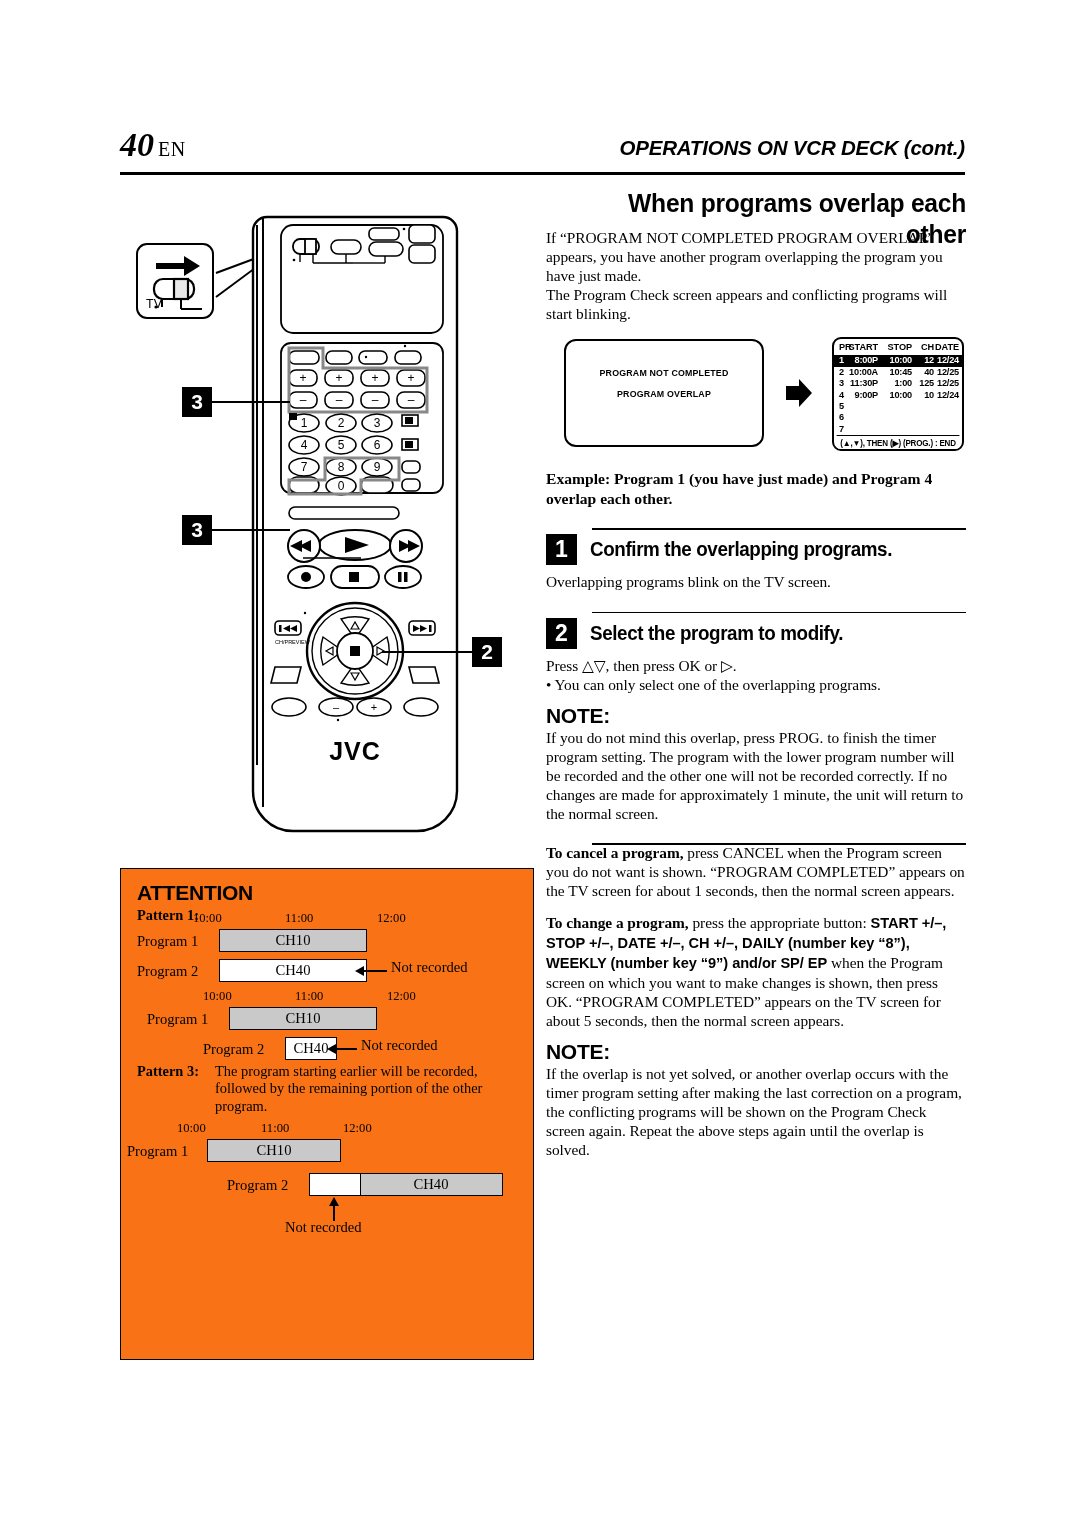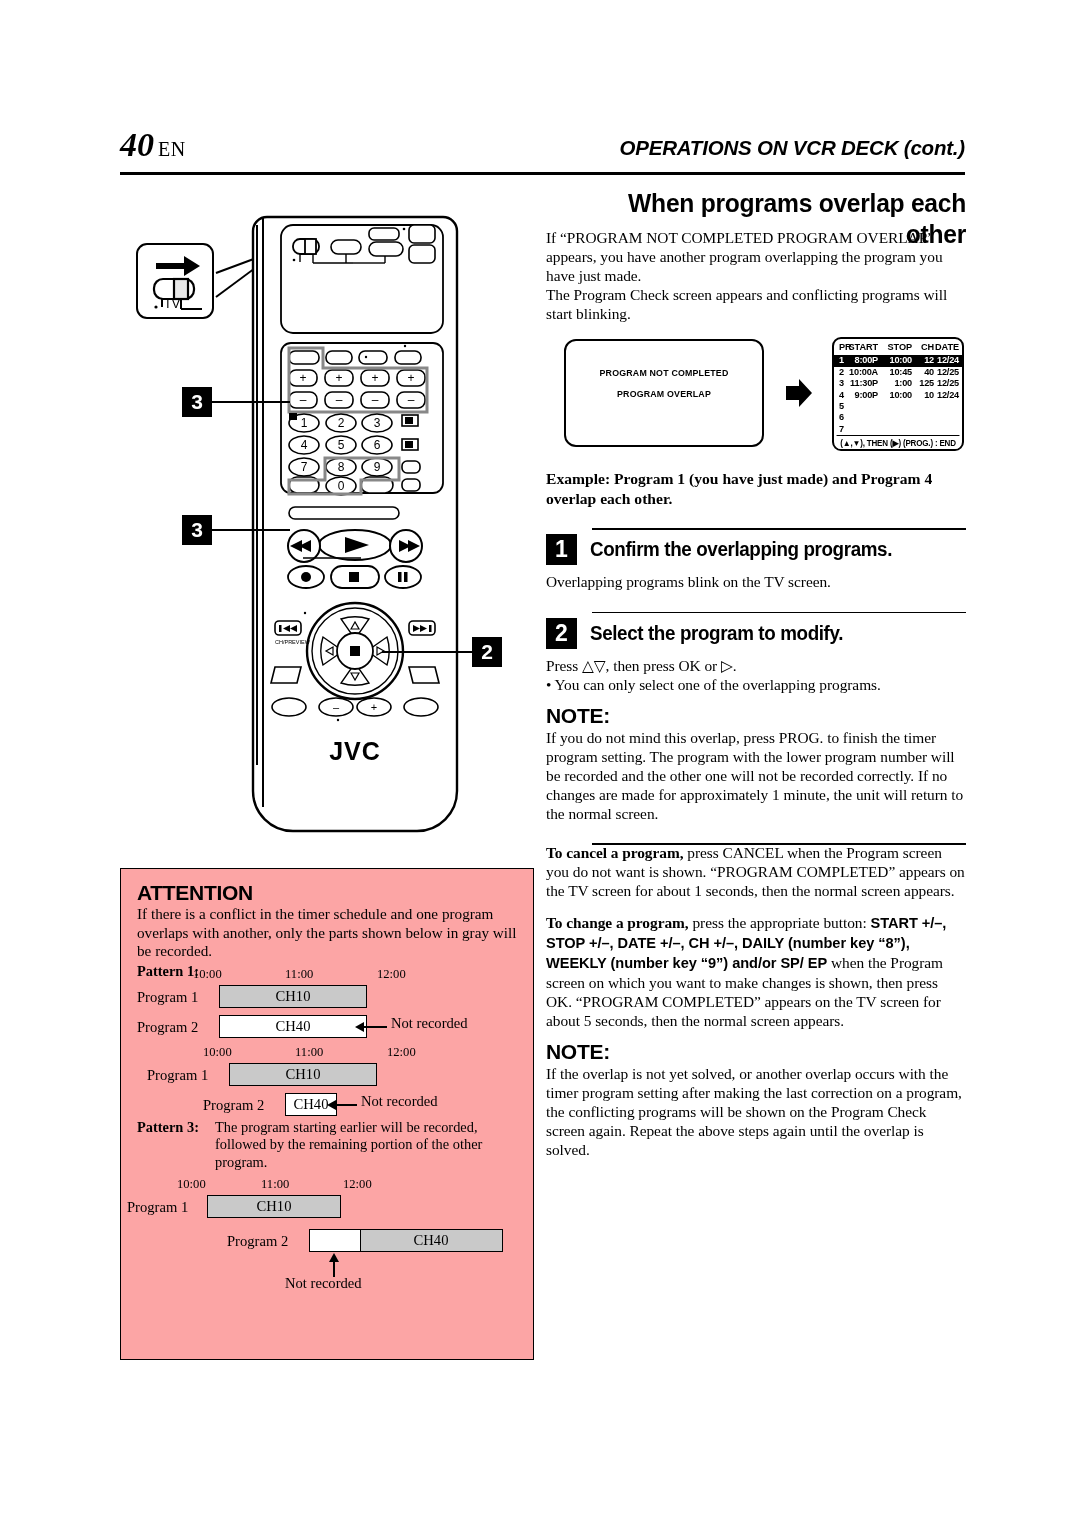--- a/index.html
+++ b/index.html
@@ -132,21 +132,21 @@
   .note-h {
     font-family:"Liberation Sans", sans-serif; font-weight:700;
     font-size:21px; letter-spacing:-0.3px; margin-top:10px; line-height:24px;
   }
   b.sb { font-weight:700; }
   .sans-b { font-family:"Liberation Sans", sans-serif; font-weight:700; font-size:14.6px; }
 
   
   .attn {
     position:absolute; left:120px; top:868px; width:414px; height:492px;
-    border:1.6px solid #000; background:#fca5a5; padding:12px 14px 0 16px;
+    border:1.6px solid #000; background:#f97316; padding:12px 14px 0 16px;
   }
   .attn-h {
     font-family:"Liberation Sans", sans-serif; font-weight:700;
     font-size:21px; letter-spacing:-0.3px; line-height:24px;
   }
   .attn-txt { font-family:"Liberation Serif", serif; font-size:15.2px; line-height:18.6px; }
   .pattern-line { margin-top:2px; font-family:"Liberation Serif", serif; font-size:14.4px; line-height:17.4px; position:relative; }
   .pattern-line .plab {
     font-weight:700; position:absolute; left:0; top:0; width:74px;
   }
@@ -194,21 +194,21 @@
     position:absolute; width:30px; height:30px; background:#000; color:#fff;
     font-family:"Liberation Sans", sans-serif; font-weight:700; font-size:21px;
     line-height:30px; text-align:center;
   }
   .callout-line { position:absolute; height:2.2px; background:#000; }
   .tvbox {
     position:absolute; left:16px; top:28px; width:78px; height:76px;
     border:2.2px solid #000; border-radius:11px; background:#fff;
   }
   .tvbox .tvlab {
-    position:absolute; left:26px; bottom:6px;
+    position:absolute; left:8px; bottom:6px;
     font-family:"Liberation Sans", sans-serif; font-size:12.5px;
   }
 </style>
 </head>
 <body>
 
 <div class="page">
 
   <div class="header">
     <div class="pagenum">
@@ -516,21 +516,20 @@
 
     <div class="callout" style="left:62px; top:300px;">3</div>
     <div class="callout-line" style="left:92px; top:314px; width:78px;"></div>
 
     <div class="callout" style="left:352px; top:422px;">2</div>
     <div class="callout-line" style="left:262px; top:436px; width:92px;"></div>
   </div>
 
   <div class="attn">
     <div class="attn-h">ATTENTION</div>
-    <div class="attn-txt">If there is a conflict in the timer schedule and one program overlaps with another, only the parts shown below in gray will be recorded.</div>
 
     <div class="pattern-line">
       <span class="plab">Pattern 1:</span>
     </div>
     <div class="tl" style="height:72px">
       <span class="tick-lab" style="left:56px;  top:0;">10:00</span>
       <span class="tick-lab" style="left:148px; top:0;">11:00</span>
       <span class="tick-lab" style="left:240px; top:0;">12:00</span>
 
       <span class="plabel" style="left:0; top:18px;">Program 1</span>

